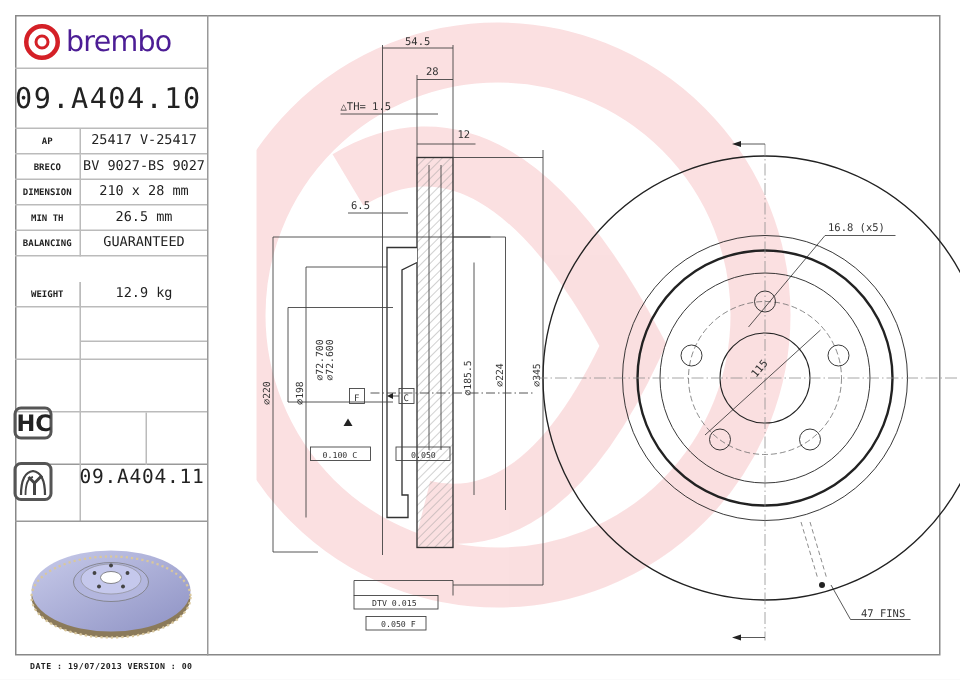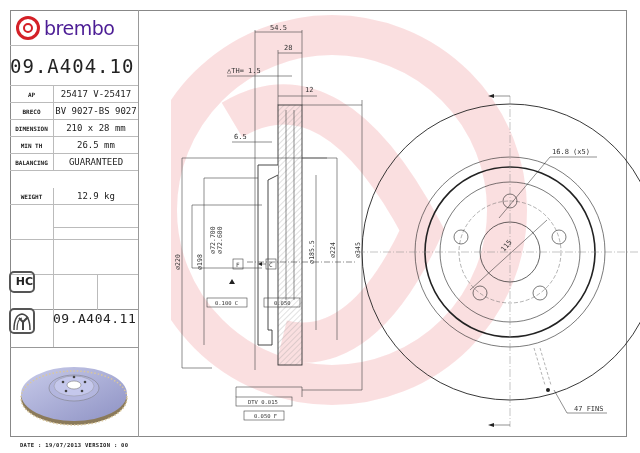--- a/index.html
+++ b/index.html
@@ -10,21 +10,21 @@
   .row{position:absolute;left:0;width:128px;border-bottom:1px solid #bbb;box-sizing:border-box;}
   .logo{top:0;height:36px;display:flex;align-items:center;padding-left:6px;}
   .logo .mark{width:24px;height:24px;border-radius:50%;border:3px solid #d42027;box-sizing:border-box;position:relative;}
   .logo .mark:after{content:"";position:absolute;left:4px;top:4px;width:10px;height:10px;border-radius:50%;border:2px solid #d42027;box-sizing:border-box;}
   .logo .word{color:#4c1d95;font-family:"DejaVu Sans","Liberation Sans",sans-serif;font-weight:normal;font-size:19px;margin-left:4px;letter-spacing:-0.5px;}
   .partno{top:36px;height:40px;font-size:19px;text-align:left;line-height:40px;letter-spacing:1px;}
   .spec{height:17px;font-size:9px;line-height:17px;}
   .spec .k{position:absolute;left:0;width:43px;text-align:center;font-size:6px;font-weight:bold;border-right:1px solid #bbb;height:17px;}
   .spec .v{position:absolute;left:44px;width:84px;text-align:center;}
   .vline{position:absolute;width:1px;background:#bbb;}
-  .hc{position:absolute;left:9px;top:271px;width:26px;height:22px;border:2px solid #555;border-radius:5px;box-sizing:border-box;font-family:"DejaVu Sans",sans-serif;font-weight:bold;font-size:11px;text-align:right;line-height:18px;}
+  .hc{position:absolute;left:9px;top:271px;width:26px;height:22px;border:2px solid #555;border-radius:5px;box-sizing:border-box;font-family:"DejaVu Sans",sans-serif;font-weight:bold;font-size:15px;text-align:right;line-height:18px;}
   .coat-icon{position:absolute;left:9px;top:308px;width:26px;height:26px;border:2px solid #555;border-radius:5px;box-sizing:border-box;}
   .alt-part{position:absolute;left:53px;top:311px;font-size:13px;letter-spacing:0.5px;}
   .footer{position:absolute;left:20px;top:442px;font-size:5.5px;font-weight:bold;letter-spacing:0.3px;}
   .drawing{position:absolute;left:139px;top:10px;width:488px;height:427px;padding-left:32px;}
   svg text{font-family:"DejaVu Sans Mono",monospace;}
 </style>
 </head>
 <body>
 
 <div class="sheet">

